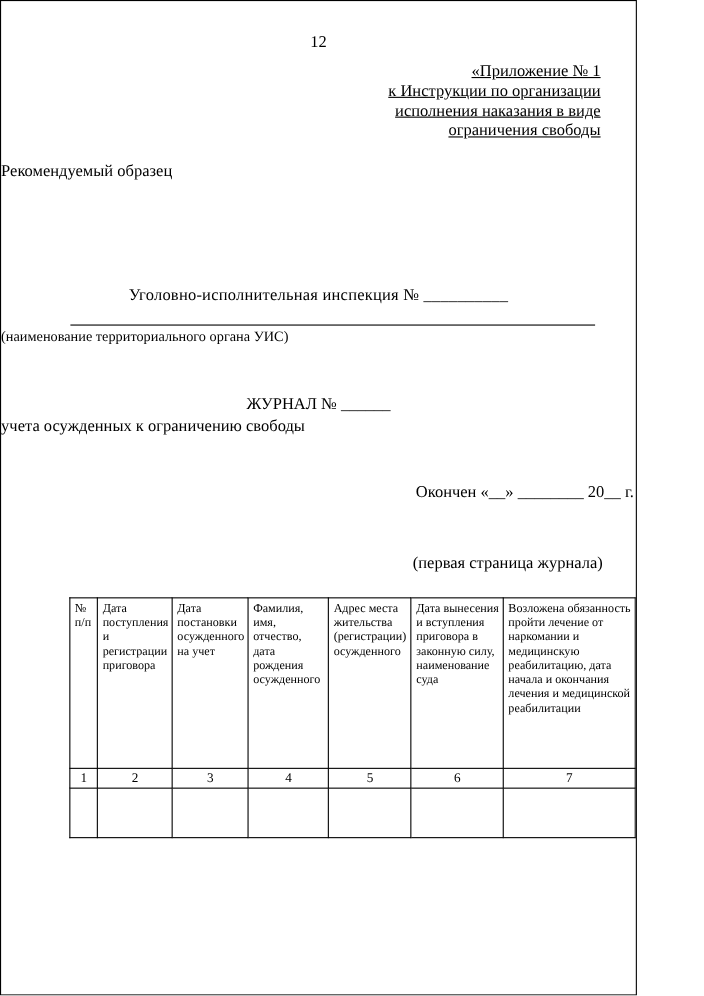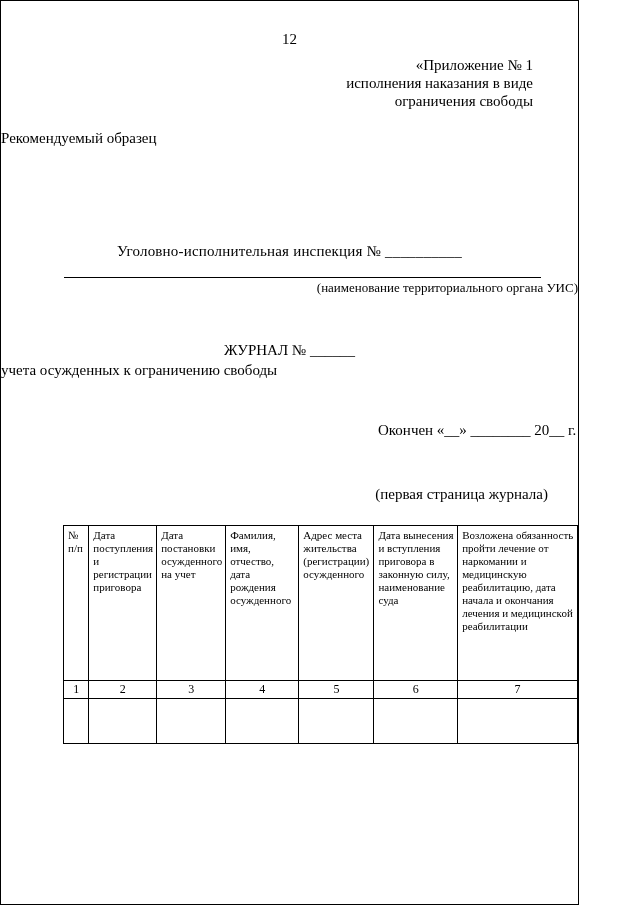--- a/index.html
+++ b/index.html
@@ -15,44 +15,45 @@
     background: #fff;
     border: 1px solid #000;
     overflow: hidden;
   }
   .page-number {
     padding-top: 30px;
     text-align: center;
     font-size: 15px;
   }
   .appendix-block {
-    margin: 8px 45px 0 0;
+    margin: 8px 32px 0 0;
     text-align: right;
     font-size: 15px;
     line-height: 18px;
+    text-decoration: underline;
   }
   .sample-note {
     margin: 20px 32px 0 0;
     text-align: left;
     font-size: 15px;
   }
   .inspection-title {
     margin-top: 96px;
     text-align: center;
     font-size: 15px;
     letter-spacing: 0.2px;
   }
   .org-line {
     width: 477px;
     margin: 17px 0 0 63px;
     border-bottom: 1px solid #000;
   }
   .org-caption {
     margin-top: 2px;
-    text-align: right;
+    text-align: left;
     font-size: 13px;
   }
   .journal-title {
     margin-top: 46px;
     text-align: center;
     font-size: 15px;
   }
   .journal-subtitle {
     margin-top: 3px;
     font-size: 15px;
@@ -99,20 +100,21 @@
 </style>
 </head>
 <body>
 
 <div class="page">
 
   <div class="page-number">12</div>
 
   <div class="appendix-block">
     <div>«Приложение № 1</div>
+    <div>к Инструкции по организации</div>
     <div>исполнения наказания в виде</div>
     <div>ограничения свободы</div>
   </div>
 
   <div class="sample-note">Рекомендуемый образец</div>
 
   <div class="inspection-title">Уголовно-исполнительная инспекция № __________</div>
 
   <div class="org-line"></div>
   <div class="org-caption">(наименование территориального органа УИС)</div>

